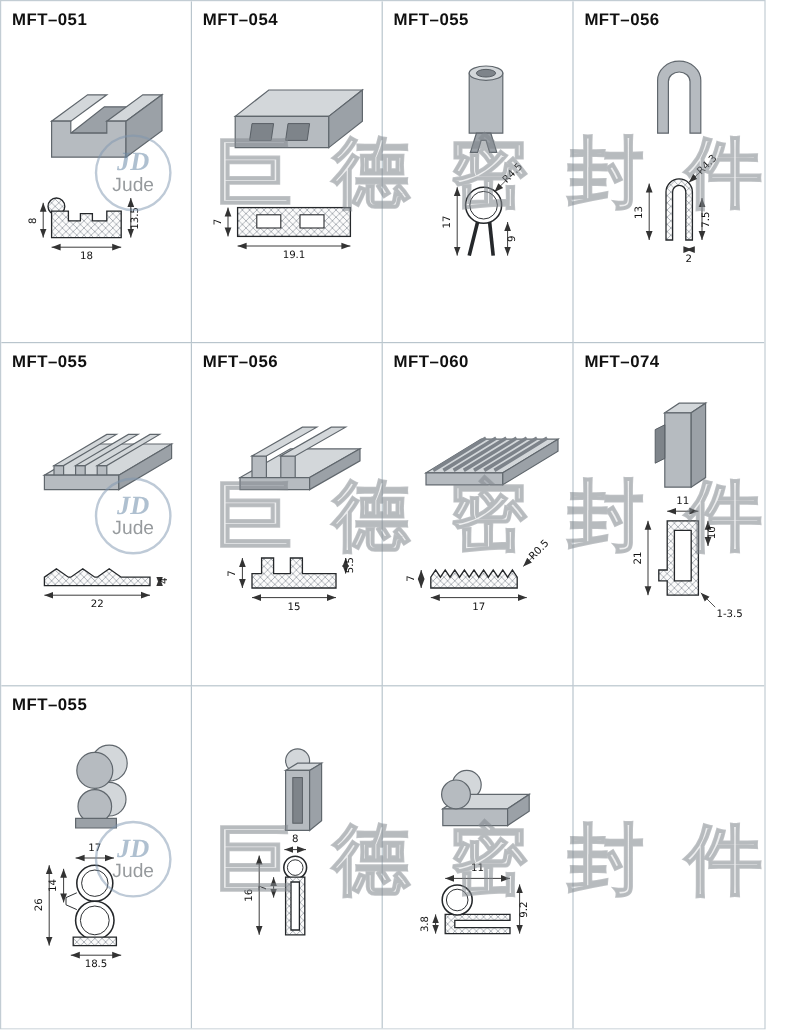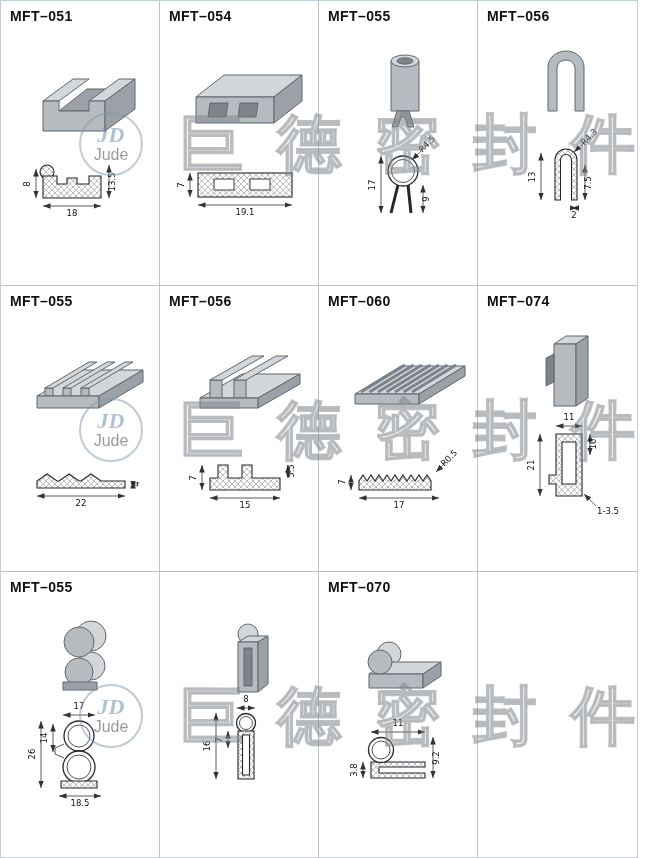--- a/index.html
+++ b/index.html
@@ -291,21 +291,20 @@
           <line class="dim" x1="68" y1="135" x2="68" y2="152"></line>
           <text class="dimt" x="62" y="144" transform="rotate(-90 62,144)">7</text>
           <line class="dim" x1="56" y1="117" x2="56" y2="183"></line>
           <text class="dimt" x="50" y="150" transform="rotate(-90 50,150)">16</text>
         </g>
       </svg>
     </div>
 
 
     <div class="cell">
-      <div class="part-number">MFT–070</div>
       <svg class="draw" viewBox="0 0 164 260">
         <g>
           <circle class="ft" cx="70" cy="58" r="12"></circle>
           <polygon class="ft" points="50,78 68,66 122,66 104,78"></polygon>
           <path class="ff" d="M50,78 h54 v14 h-54 z"></path>
           <polygon class="fs" points="104,78 122,66 122,80 104,92"></polygon>
           <circle class="ff" cx="61" cy="66" r="12"></circle>
         </g>
         <g>
           <path class="sec" d="M52,166 h54 v5 h-46 v6 h46 v5 h-54 z"></path>

